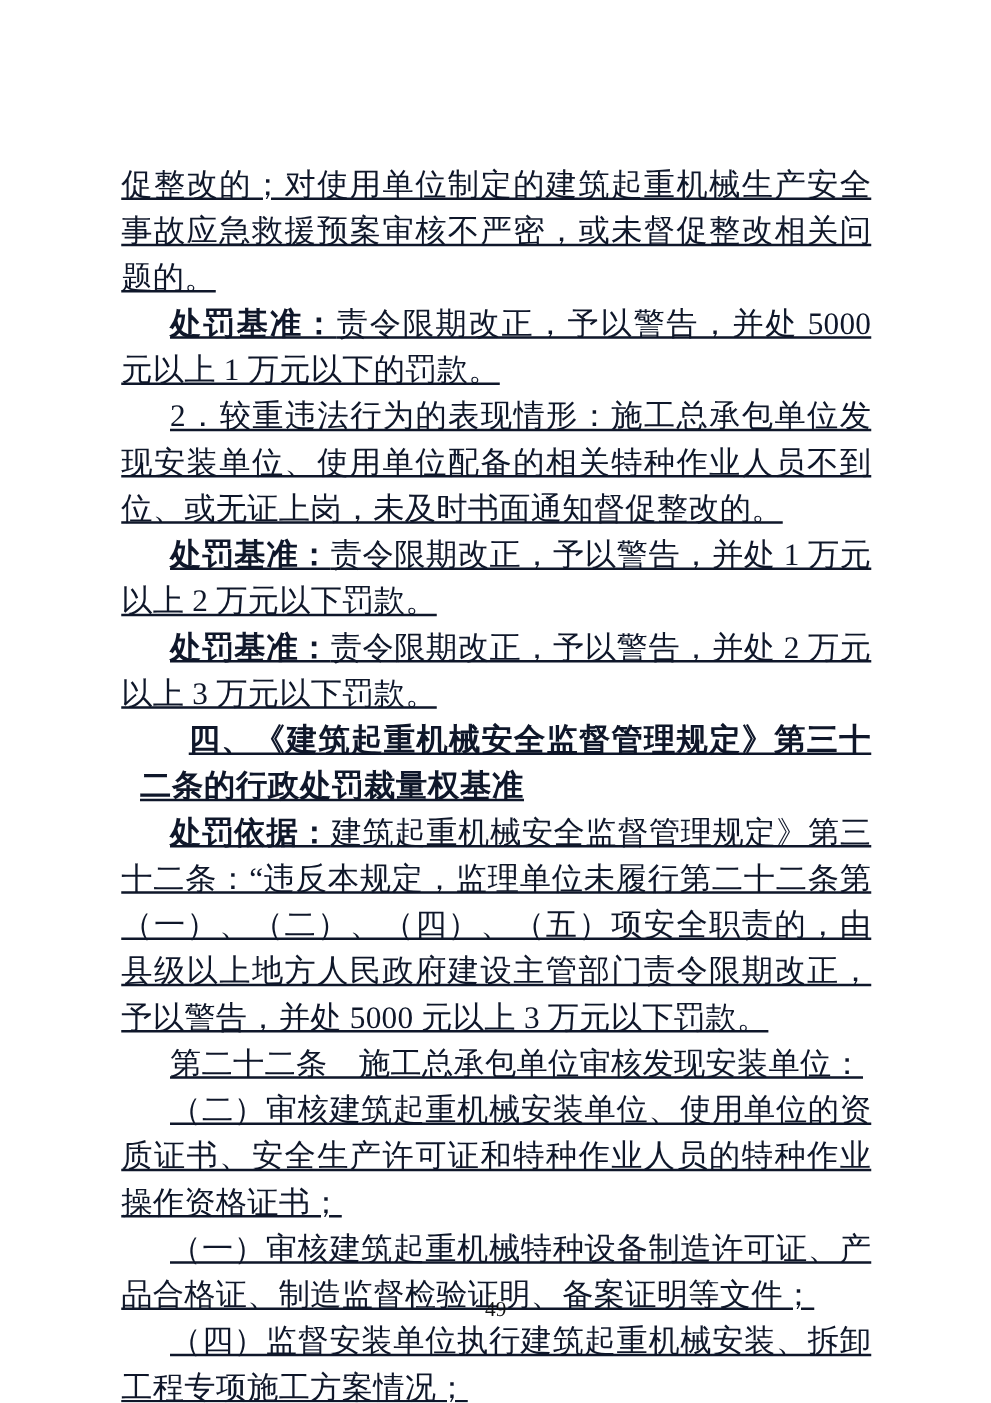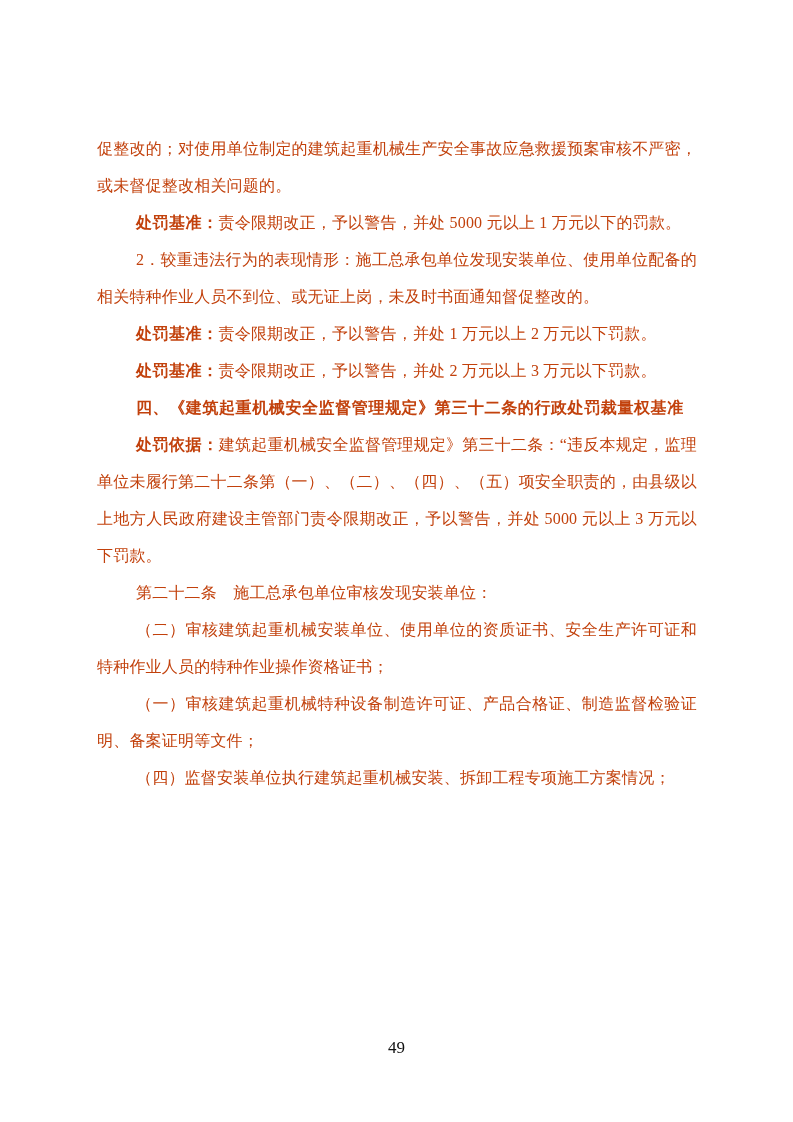--- a/index.html
+++ b/index.html
@@ -20,37 +20,39 @@
     overflow: hidden;
   }
   .content {
     position: absolute;
     left: 97px;
     top: 130px;
     width: 600px;
   }
   p {
     margin: 0;
-    font-size: 16px;
+    font-size: 25px;
     line-height: 37px;
-    color: #c2410c;
+    color: #0f172a;
     text-align: justify;
     text-justify: inter-ideograph;
     letter-spacing: 0.2px;
+    text-decoration: underline;
   }
   p.indent {
     text-indent: 39px;
   }
   .lead {
     font-weight: bold;
     letter-spacing: 0.5px;
   }
   .heading {
     font-weight: bold;
     letter-spacing: 0.6px;
+    margin-left: 15px;
   }
   .pagenum {
     position: absolute;
     left: 0;
     right: 0;
     top: 1038px;
     text-align: center;
     font-size: 17px;
     color: #111;
     font-family: "Liberation Serif", "DejaVu Serif", serif;

